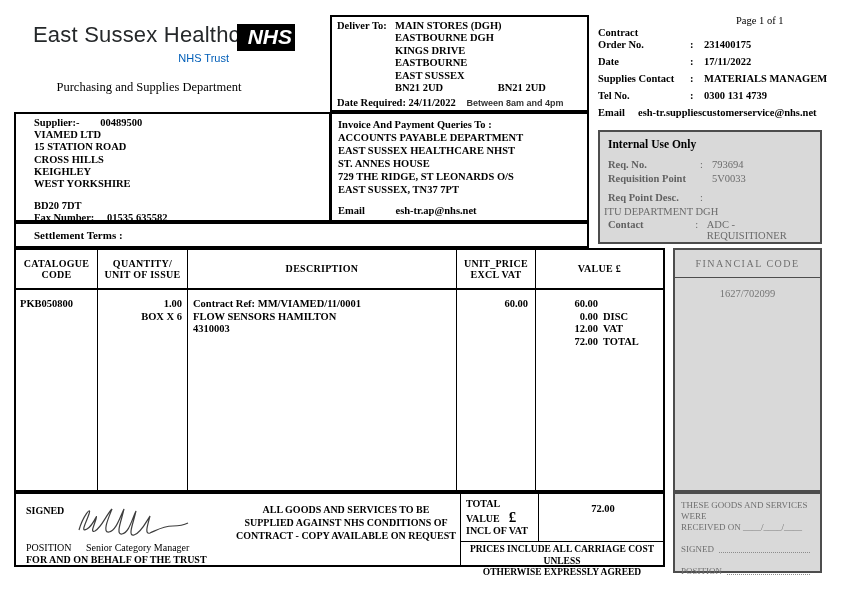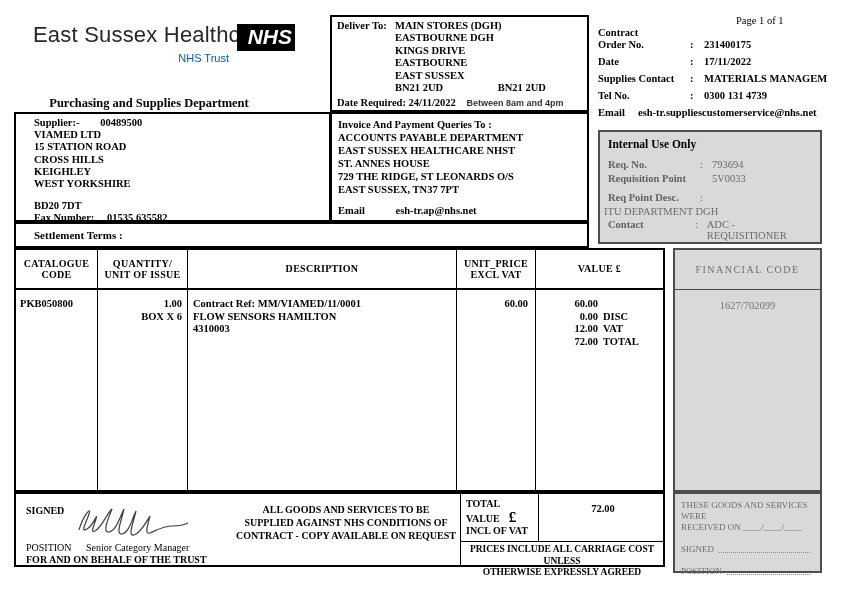--- a/index.html
+++ b/index.html
@@ -8,21 +8,21 @@
     position:relative; width:841px; height:595px; background:#ffffff;
     font-family:"Liberation Serif", serif; color:#000; overflow:hidden;
   }
   .b { font-weight:bold; }
 
   
   .trust-name { position:absolute; left:33px; top:22px; font-family:"Liberation Sans",sans-serif; font-size:22px; color:#25282a; letter-spacing:0.2px; }
   .nhs-logo { position:absolute; left:237px; top:24px; width:58px; height:27px; background:#000000; color:#fff;
     font-family:"Liberation Sans",sans-serif; font-style:italic; font-weight:bold; font-size:21px; line-height:26px; text-align:right; padding-right:3px; }
   .nhs-trust { position:absolute; left:33px; top:52px; width:196px; text-align:right; color:#005EB8; font-family:"Liberation Sans",sans-serif; font-size:11px; }
-  .department { position:absolute; left:20px; top:96px; width:258px; text-align:center; font-weight:bold; font-size:12.5px; }
+  .department { position:absolute; left:20px; top:80px; width:258px; text-align:center; font-weight:normal; font-size:12.5px; }
   .page-no { position:absolute; left:736px; top:15px; font-size:10.5px; }
 
   
   .deliver-box { position:absolute; left:330px; top:15px; width:259px; height:97px; border:2px solid #000; padding:3px 5px; font-size:10.5px; font-weight:bold; }
   .deliver-row { display:flex; }
   .dlabel { width:58px; }
   .addr { flex:1; line-height:12.4px; }
   .pc2 { display:inline-block; margin-left:52px; }
   .datereq { position:absolute; left:5px; bottom:2px; white-space:nowrap; }
   .datereq .win { font-family:"Liberation Sans",sans-serif; font-weight:bold; font-size:9px; color:#333; margin-left:8px; }
@@ -69,21 +69,21 @@
   .td-cat { padding-left:4px; }
   .td-qty { text-align:right; padding-right:5px; }
   .td-desc { padding-left:5px; padding-right:4px; }
   .td-price { text-align:right; padding-right:7px; }
   .vrow { display:flex; }
   .vnum { width:62px; text-align:right; }
   .vlbl { padding-left:5px; }
 
   
   .fin-col { position:absolute; left:673px; top:248px; width:149px; height:244px; background:#d9d9d9; border:2px solid #4d4d4d; }
-  .fin-head { height:40px; border-bottom:1.5px solid #4d4d4d; display:flex; align-items:center; justify-content:center; color:#6f6f6f; font-size:10px; letter-spacing:1.5px; }
+  .fin-head { height:28px; border-bottom:1.5px solid #4d4d4d; display:flex; align-items:center; justify-content:center; color:#6f6f6f; font-size:10px; letter-spacing:1.5px; }
   .fin-val { text-align:center; padding-top:10px; color:#757575; font-size:10.5px; }
 
   
   .sign-box { position:absolute; left:14px; top:492px; width:651px; height:75px; border:2px solid #000; }
   .signed-lbl { position:absolute; left:10px; top:11px; font-size:10px; font-weight:bold; }
   .signature { position:absolute; left:45px; top:4px; }
   .position-row { position:absolute; left:10px; top:48px; font-size:10px; font-weight:normal; }
   .position-val { margin-left:12px; }
   .behalf { position:absolute; left:10px; top:60px; font-size:10px; font-weight:bold; }
   .conditions { position:absolute; left:216px; top:9px; width:228px; text-align:center; font-size:10px; font-weight:bold; line-height:13px; }

